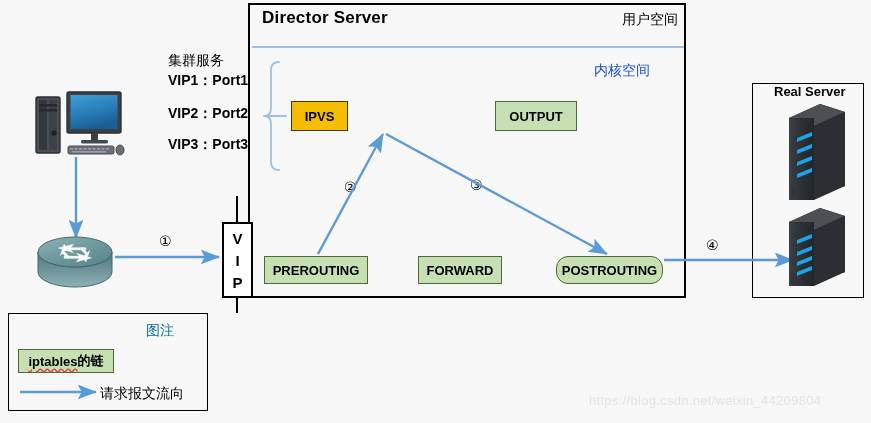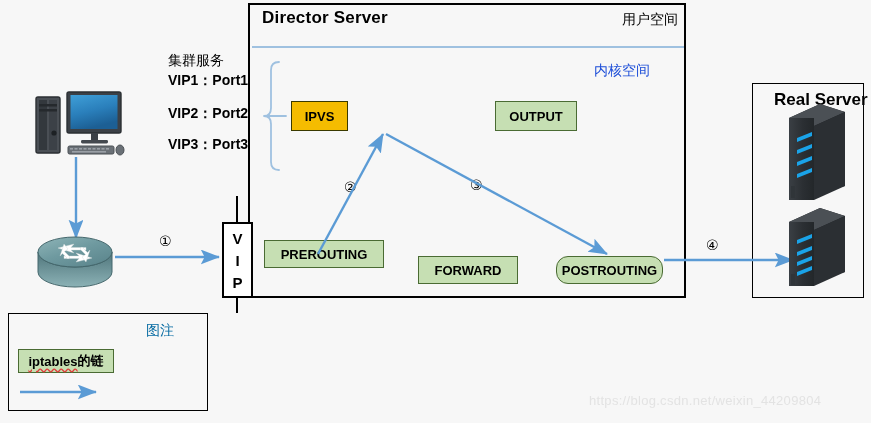--- a/index.html
+++ b/index.html
@@ -32,22 +32,22 @@
   .chain{
     border:1.5px solid #4a6b33;background:#c6dfb3;
     color:#000;font-weight:bold;font-size:13px;
     display:flex;align-items:center;justify-content:center;
     box-sizing:border-box;
   }
   .chain.ipvs{background:#f5bc00;border:1.5px solid #3a3a00;}
   #box-ipvs{left:291px;top:101px;width:57px;height:30px;}
   #box-input{left:351px;top:101px;width:68px;height:30px;}
   #box-output{left:495px;top:101px;width:82px;height:30px;}
-  #box-prerouting{left:264px;top:240px;width:120px;height:28px;}
-  #box-forward{left:418px;top:256px;width:100px;height:28px;}
+  #box-prerouting{left:264px;top:256px;width:104px;height:28px;}
+  #box-forward{left:418px;top:256px;width:84px;height:28px;}
   #box-postrouting{left:556px;top:256px;width:107px;height:28px;border-radius:12px;}
 
   
   #vip-box{
     left:222px;top:222px;width:31px;height:76px;
     border:2px solid #000;background:#fff;box-sizing:border-box;
     display:flex;flex-direction:column;align-items:center;
     justify-content:space-around;padding:3px 0;
   }
   #vip-box span{font-size:15px;font-weight:bold;line-height:1;color:#000;}
@@ -58,21 +58,21 @@
   #cluster-title{left:168px;top:52px;font-size:14px;color:#000;}
   .vip-line{left:168px;font-size:14px;font-weight:bold;color:#000;}
   #vip-l1{top:72px;} #vip-l2{top:105px;} #vip-l3{top:136px;text-align:right;}
 
   
   #realserver-frame{
     left:752px;top:83px;width:112px;height:215px;
     border:1.5px solid #000;background:#f7f7f7;box-sizing:border-box;
   }
   #realserver-title{
-    left:774px;top:90px;font-size:17px;font-weight:bold;color:#000;
+    left:774px;top:84px;font-size:13px;font-weight:bold;color:#000;
   }
 
   
   #legend-frame{
     left:8px;top:313px;width:200px;height:98px;
     border:1.5px solid #000;background:#f7f7f7;box-sizing:border-box;
   }
   #legend-title{left:146px;top:322px;font-size:14px;color:#0369a1;}
   #legend-chain{
     left:18px;top:349px;width:96px;height:24px;
@@ -142,20 +142,21 @@
 
   <div class="abs" id="realserver-frame"></div>
   <div class="abs" id="realserver-title">Real Server</div>
 
   <div class="abs" id="legend-frame"></div>
   <div class="abs" id="legend-title">图注</div>
   <div class="abs" id="legend-chain">
     <span class="squig">iptables</span>
       <span>的链</span>
   </div>
+  <div class="abs" id="legend-flow-label">请求报文流向</div>
 
   <div class="abs" id="watermark">https://blog.csdn.net/weixin_44209804</div>
 
   <svg class="overlay" viewBox="0 0 871 423">
     <defs>
       <marker id="ah" markerWidth="9" markerHeight="9" refX="7.6" refY="3.1" orient="auto" markerUnits="strokeWidth">
         <path d="M0,0 L8,3.1 L0,6.2 L1.6,3.1 z" fill="#5b9bd5"></path>
       </marker>
       <linearGradient id="screenGrad" x1="0" y1="0" x2="0.35" y2="1">
         <stop offset="0%" stop-color="#3f9fd8"></stop>

